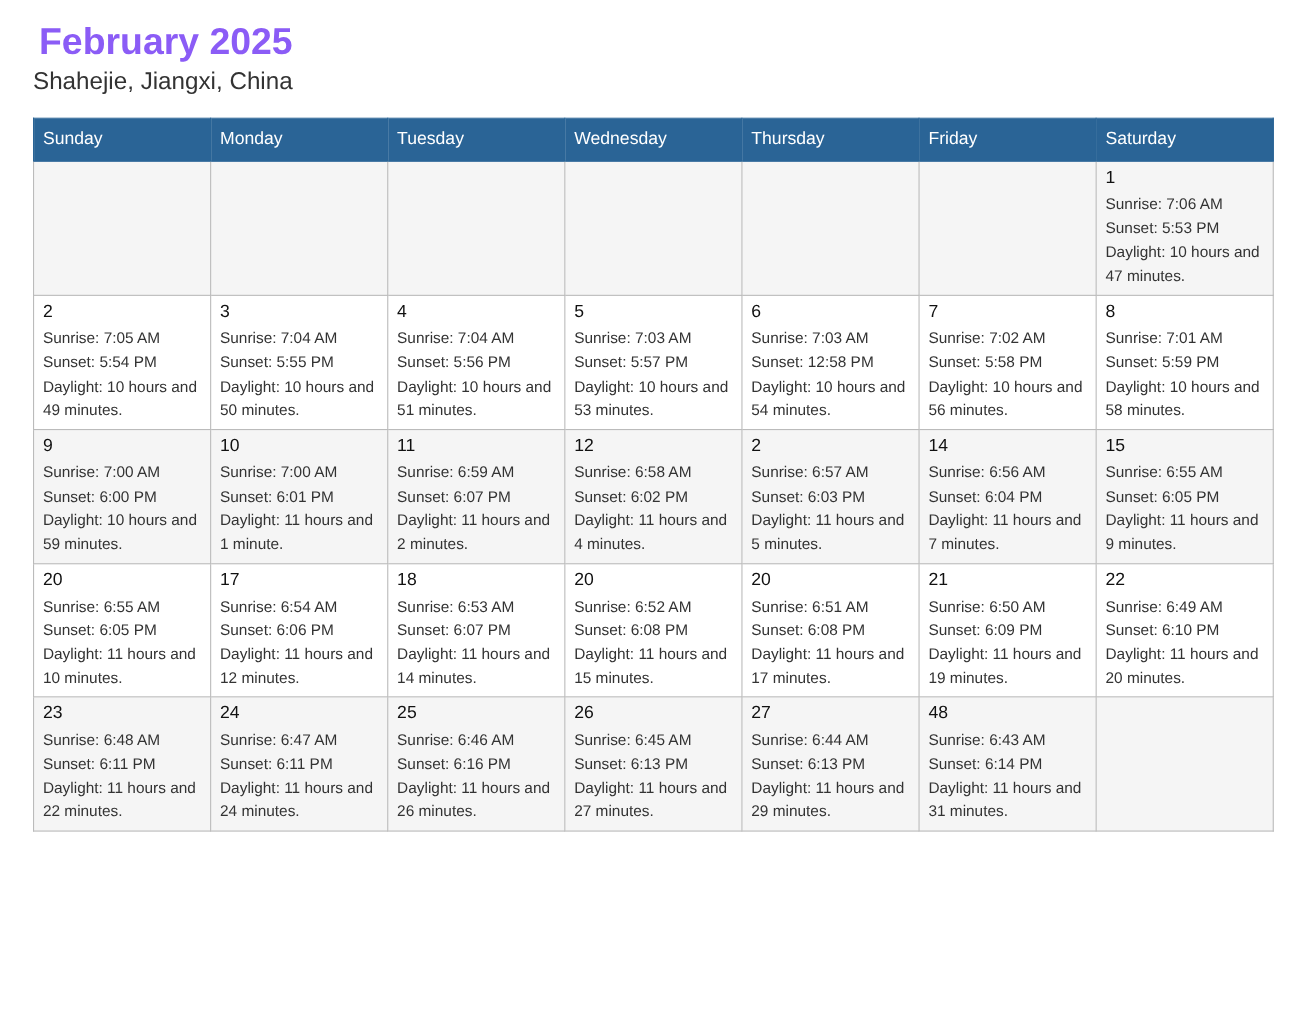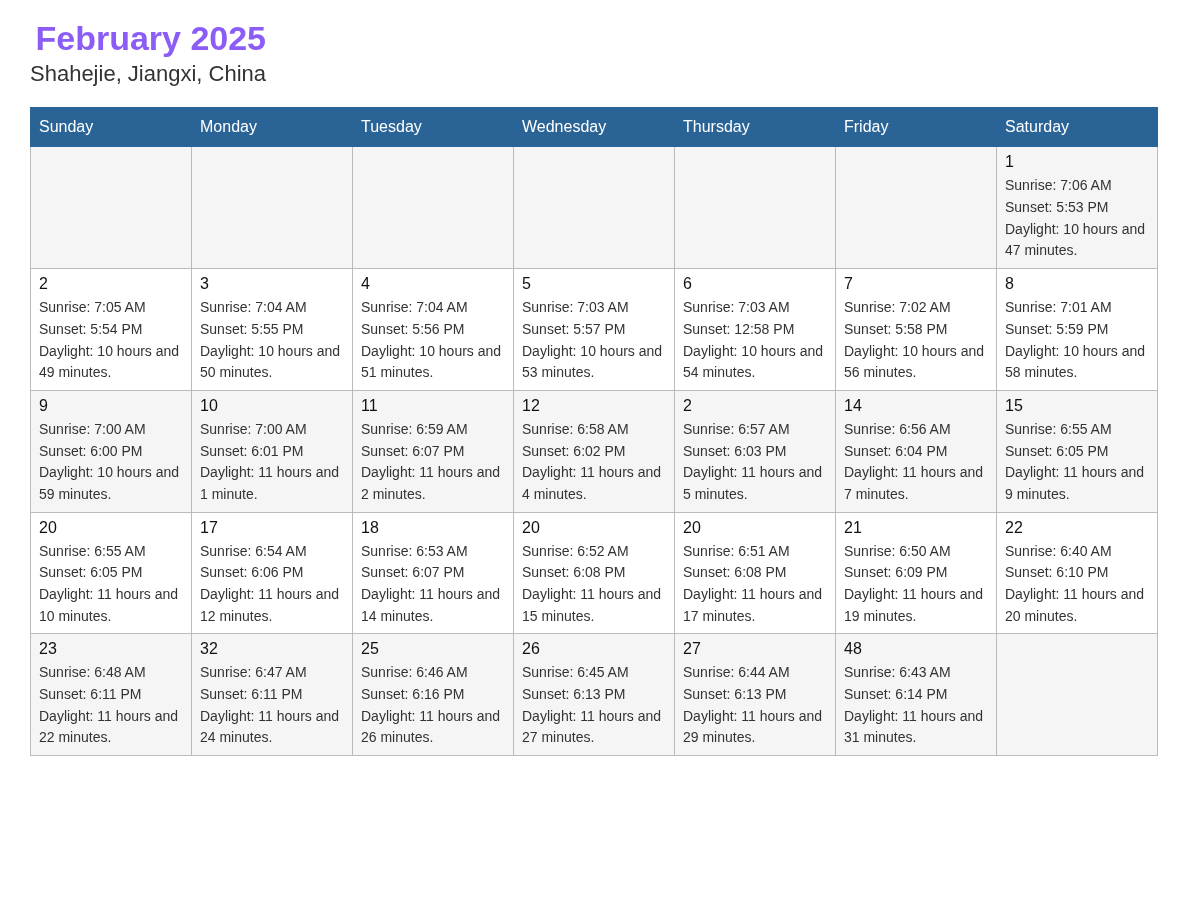--- a/index.html
+++ b/index.html
@@ -236,34 +236,34 @@
 Daylight: 11 hours and 17 minutes.</div>
         </td>
         <td>
           <span class="day-number">21</span>
           <div class="day-info">Sunrise: 6:50 AM
 Sunset: 6:09 PM
 Daylight: 11 hours and 19 minutes.</div>
         </td>
         <td>
           <span class="day-number">22</span>
-          <div class="day-info">Sunrise: 6:40 AM
+          <div class="day-info">Sunrise: 6:49 AM
 Sunset: 6:10 PM
 Daylight: 11 hours and 20 minutes.</div>
         </td>
       </tr>
       <tr>
         <td>
           <span class="day-number">23</span>
           <div class="day-info">Sunrise: 6:48 AM
 Sunset: 6:11 PM
 Daylight: 11 hours and 22 minutes.</div>
         </td>
         <td>
-          <span class="day-number">32</span>
+          <span class="day-number">24</span>
           <div class="day-info">Sunrise: 6:47 AM
 Sunset: 6:11 PM
 Daylight: 11 hours and 24 minutes.</div>
         </td>
         <td>
           <span class="day-number">25</span>
           <div class="day-info">Sunrise: 6:46 AM
 Sunset: 6:16 PM
 Daylight: 11 hours and 26 minutes.</div>
         </td>

